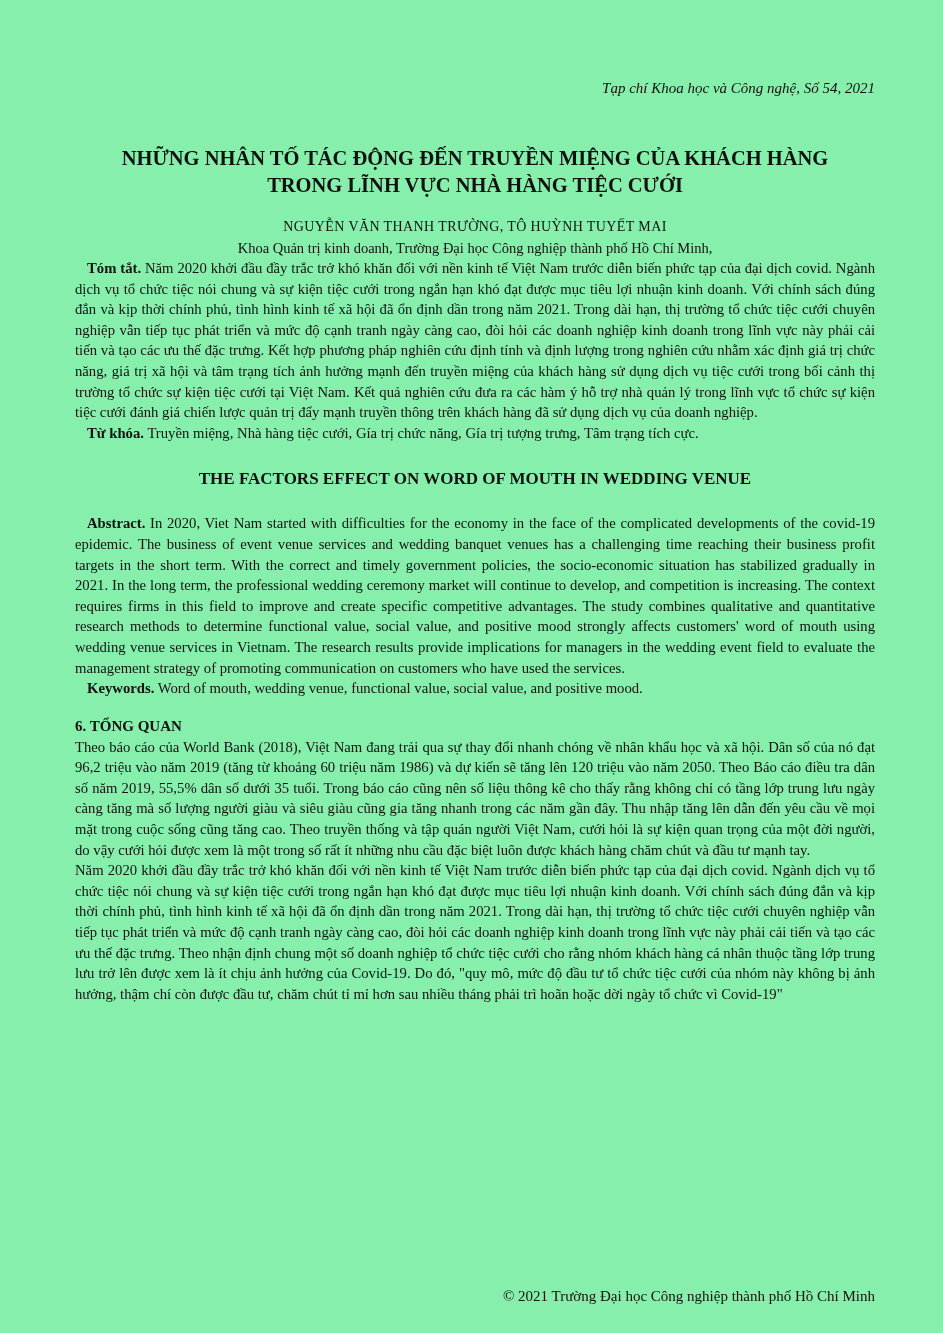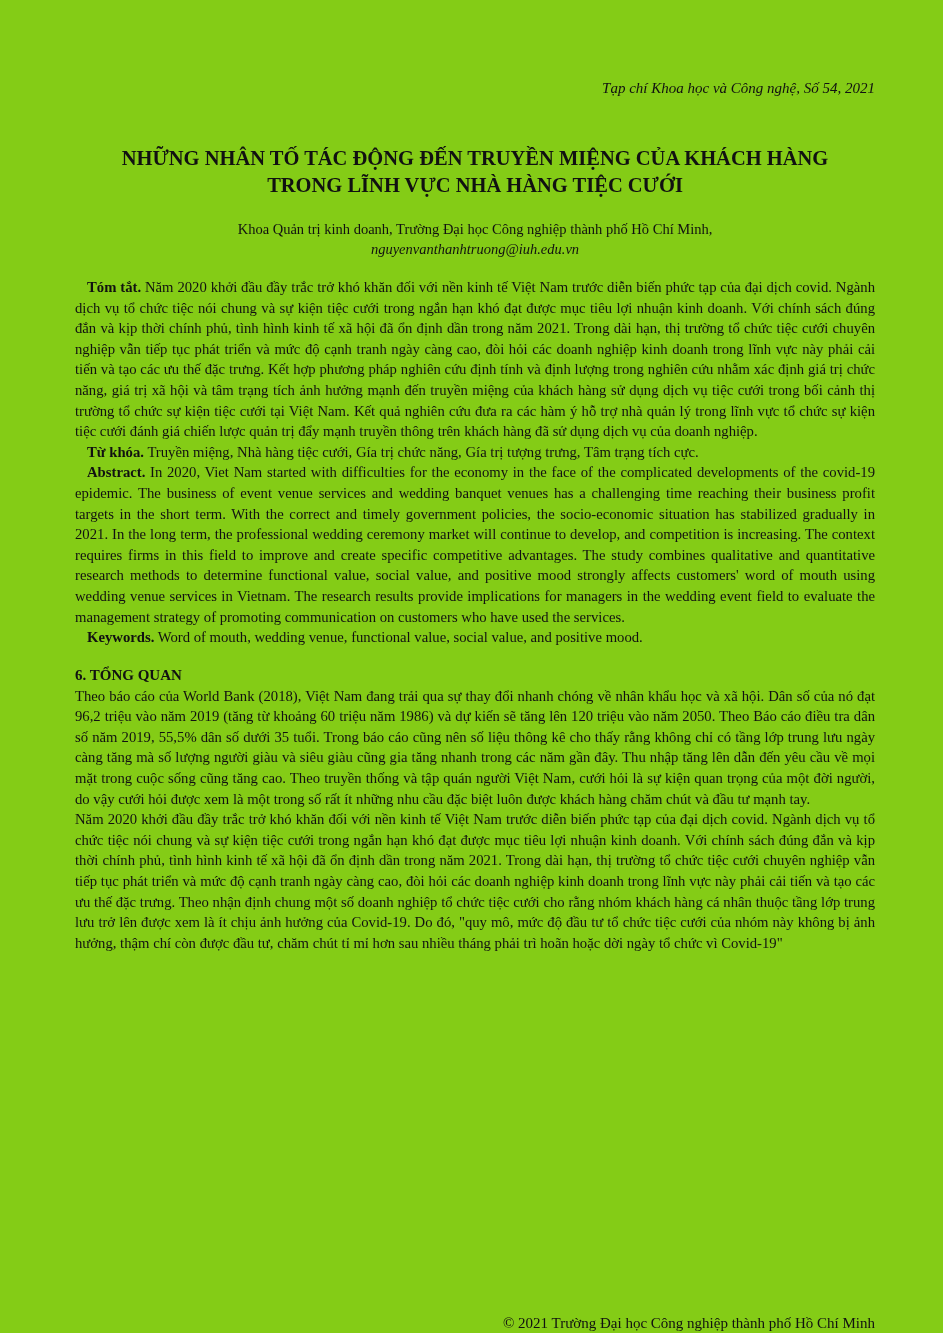--- a/index.html
+++ b/index.html
@@ -8,21 +8,21 @@
     width: 943px;
     min-height: 1333px;
     font-family: "Liberation Serif", "DejaVu Serif", serif;
     color: #111111;
     position: relative;
   }
   .page {
     width: 943px;
     min-height: 1333px;
     padding: 80px 68px 40px 75px;
-    background: #84cc16;
+    background: #86efac;
   }
   .journal-header {
     text-align: right;
     font-style: italic;
     font-size: 15px;
     margin-bottom: 48px;
   }
   .paper-title {
     text-align: center;
     font-weight: bold;
@@ -67,42 +67,43 @@
   }
   .section-heading {
     font-weight: bold;
     font-size: 15px;
     margin-top: 16px;
     line-height: 22px;
   }
   .footer-line {
     position: absolute;
     right: 68px;
-    top: 1315px;
+    top: 1288px;
     font-size: 15px;
   }
 </style>
 </head>
 <body>
 
 <div class="page">
 
   <div class="journal-header">Tạp chí Khoa học và Công nghệ, Số 54, 2021</div>
 
   <h1 class="paper-title">NHỮNG NHÂN TỐ TÁC ĐỘNG ĐẾN TRUYỀN MIỆNG CỦA KHÁCH HÀNG TRONG LĨNH VỰC NHÀ HÀNG TIỆC CƯỚI</h1>
 
+  <div class="authors">NGUYỄN VĂN THANH TRƯỜNG, TÔ HUỲNH TUYẾT MAI</div>
 
   <div class="affiliation">Khoa Quản trị kinh doanh, Trường Đại học Công nghiệp thành phố Hồ Chí Minh,</div>
 
-  <div class="email">nguyenvanthanhtruong@iuh.edu.vn</div>
 
   <p class="body-par"><span class="lead-label">Tóm tắt.</span> <span>Năm 2020 khởi đầu đầy trắc trở khó khăn đối với nền kinh tế Việt Nam trước diễn biến phức tạp của đại dịch covid. Ngành dịch vụ tổ chức tiệc nói chung và sự kiện tiệc cưới trong ngắn hạn khó đạt được mục tiêu lợi nhuận kinh doanh. Với chính sách đúng đắn và kịp thời chính phủ, tình hình kinh tế xã hội đã ổn định dần trong năm 2021. Trong dài hạn, thị trường tổ chức tiệc cưới chuyên nghiệp vẫn tiếp tục phát triển và mức độ cạnh tranh ngày càng cao, đòi hỏi các doanh nghiệp kinh doanh trong lĩnh vực này phải cải tiến và tạo các ưu thế đặc trưng. Kết hợp phương pháp nghiên cứu định tính và định lượng trong nghiên cứu nhằm xác định giá trị chức năng, giá trị xã hội và tâm trạng tích ảnh hưởng mạnh đến truyền miệng của khách hàng sử dụng dịch vụ tiệc cưới trong bối cảnh thị trường tổ chức sự kiện tiệc cưới tại Việt Nam. Kết quả nghiên cứu đưa ra các hàm ý hỗ trợ nhà quản lý trong lĩnh vực tổ chức sự kiện tiệc cưới đánh giá chiến lược quản trị đẩy mạnh truyền thông trên khách hàng đã sử dụng dịch vụ của doanh nghiệp.</span></p>
 
   <p class="kw-line"><span class="lead-label">Từ khóa.</span> <span>Truyền miệng, Nhà hàng tiệc cưới, Gía trị chức năng, Gía trị tượng trưng, Tâm trạng tích cực.</span></p>
 
+  <h2 class="en-title">THE FACTORS EFFECT ON WORD OF MOUTH IN WEDDING VENUE</h2>
 
   <p class="body-par"><span class="lead-label">Abstract.</span> <span>In 2020, Viet Nam started with difficulties for the economy in the face of the complicated developments of the covid-19 epidemic. The business of event venue services and wedding banquet venues has a challenging time reaching their business profit targets in the short term. With the correct and timely government policies, the socio-economic situation has stabilized gradually in 2021. In the long term, the professional wedding ceremony market will continue to develop, and competition is increasing. The context requires firms in this field to improve and create specific competitive advantages. The study combines qualitative and quantitative research methods to determine functional value, social value, and positive mood strongly affects customers' word of mouth using wedding venue services in Vietnam. The research results provide implications for managers in the wedding event field to evaluate the management strategy of promoting communication on customers who have used the services.</span></p>
 
   <p class="kw-line"><span class="lead-label">Keywords.</span> <span>Word of mouth, wedding venue, functional value, social value, and positive mood.</span></p>
 
   <h3 class="section-heading">6. TỔNG QUAN</h3>
 
   <p class="body-par">Theo báo cáo của World Bank (2018), Việt Nam đang trải qua sự thay đổi nhanh chóng về nhân khẩu học và xã hội. Dân số của nó đạt 96,2 triệu vào năm 2019 (tăng từ khoảng 60 triệu năm 1986) và dự kiến sẽ tăng lên 120 triệu vào năm 2050. Theo Báo cáo điều tra dân số năm 2019, 55,5% dân số dưới 35 tuổi. Trong báo cáo cũng nên số liệu thông kê cho thấy rằng không chỉ có tầng lớp trung lưu ngày càng tăng mà số lượng người giàu và siêu giàu cũng gia tăng nhanh trong các năm gần đây. Thu nhập tăng lên dẫn đến yêu cầu về mọi mặt trong cuộc sống cũng tăng cao. Theo truyền thống và tập quán người Việt Nam, cưới hỏi là sự kiện quan trọng của một đời người, do vậy cưới hỏi được xem là một trong số rất ít những nhu cầu đặc biệt luôn được khách hàng chăm chút và đầu tư mạnh tay.</p>
 
   <p class="body-par">Năm 2020 khởi đầu đầy trắc trở khó khăn đối với nền kinh tế Việt Nam trước diễn biến phức tạp của đại dịch covid. Ngành dịch vụ tổ chức tiệc nói chung và sự kiện tiệc cưới trong ngắn hạn khó đạt được mục tiêu lợi nhuận kinh doanh. Với chính sách đúng đắn và kịp thời chính phủ, tình hình kinh tế xã hội đã ổn định dần trong năm 2021. Trong dài hạn, thị trường tổ chức tiệc cưới chuyên nghiệp vẫn tiếp tục phát triển và mức độ cạnh tranh ngày càng cao, đòi hỏi các doanh nghiệp kinh doanh trong lĩnh vực này phải cải tiến và tạo các ưu thế đặc trưng. Theo nhận định chung một số doanh nghiệp tổ chức tiệc cưới cho rằng nhóm khách hàng cá nhân thuộc tầng lớp trung lưu trở lên được xem là ít chịu ảnh hưởng của Covid-19. Do đó, "quy mô, mức độ đầu tư tổ chức tiệc cưới của nhóm này không bị ảnh hưởng, thậm chí còn được đầu tư, chăm chút tỉ mỉ hơn sau nhiều tháng phải trì hoãn hoặc dời ngày tổ chức vì Covid-19"</p>

